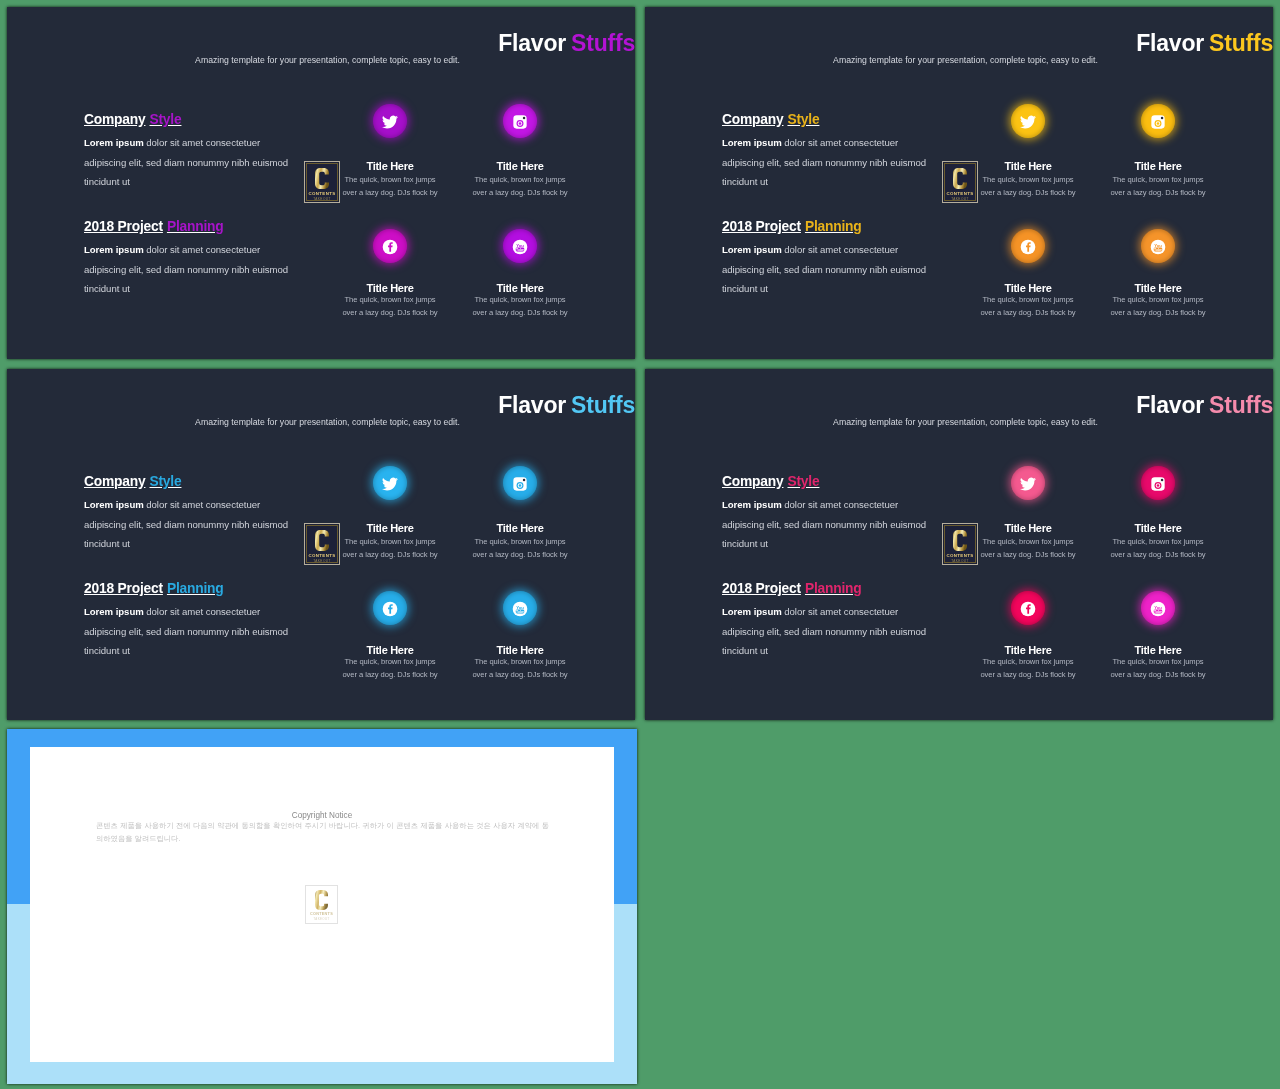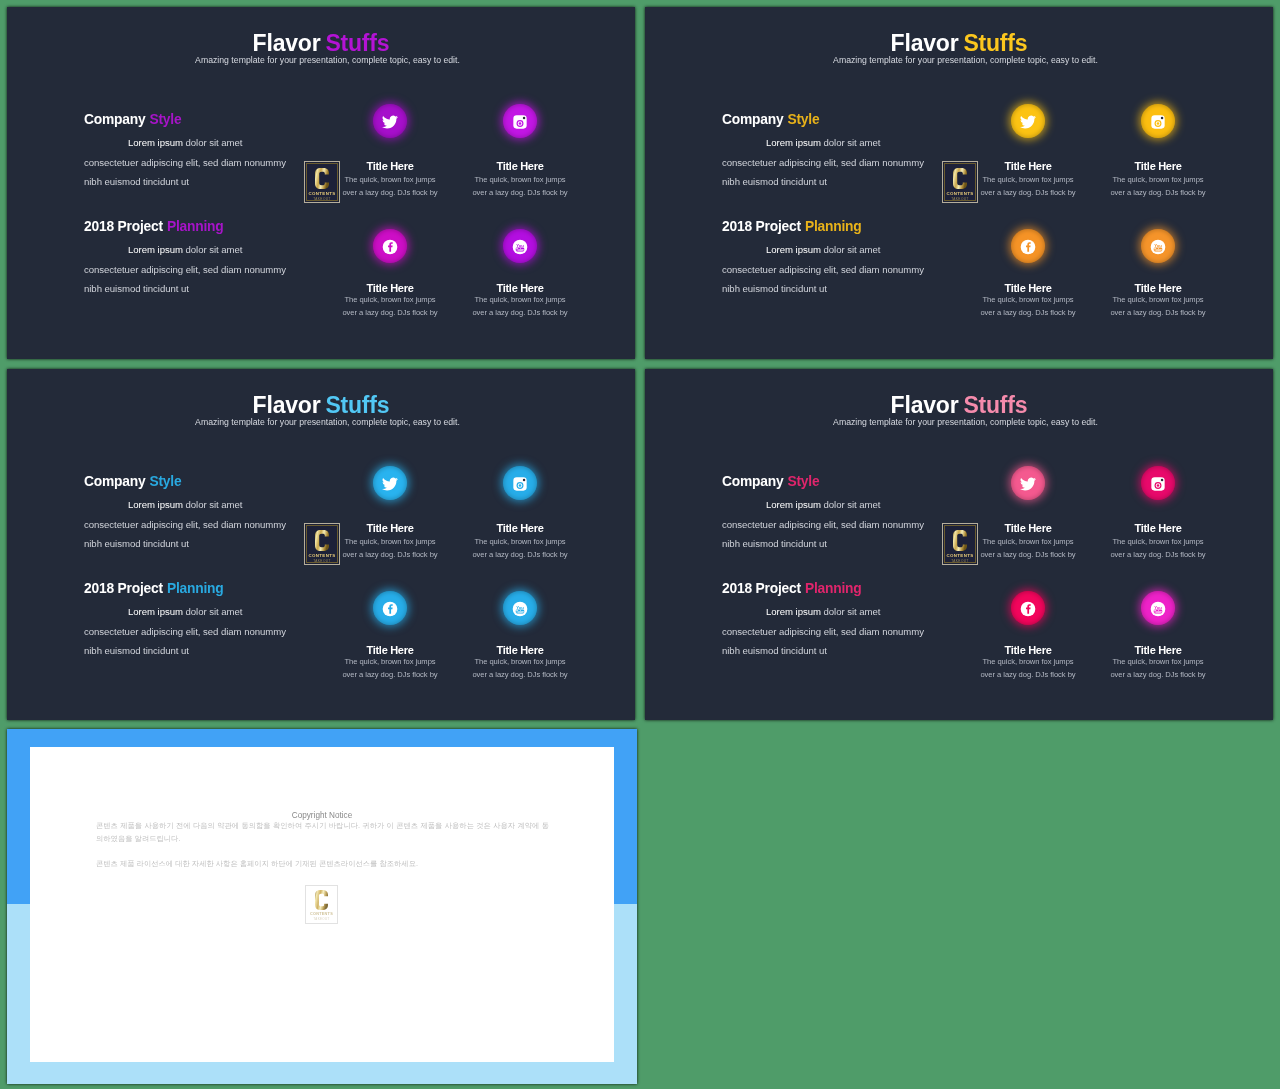--- a/index.html
+++ b/index.html
@@ -11,35 +11,35 @@
 
   
   .slide{position:absolute;background:#232a39;overflow:hidden;box-shadow:0 0 3px 0px rgba(0,0,0,0.85);}
   .s1{left:7px;  top:7px;   width:628px;height:352px;}
   .s2{left:645px;top:7px;   width:628px;height:352px;}
   .s3{left:7px;  top:369px; width:628px;height:351px;}
   .s4{left:645px;top:369px; width:628px;height:351px;}
   .s5{left:7px;  top:729px; width:630px;height:355px;overflow:hidden;}
 
   
-  .title{position:absolute;left:0;right:0;top:25px;text-align:center;
+  .title{position:absolute;left:0;right:0;top:25px;text-align:right;
          font-size:23px;font-weight:bold;letter-spacing:-0.2px;color:#ffffff;line-height:1;}
   .title .accent{margin-left:5px;}
   .subtitle{position:absolute;left:13px;right:0;top:49px;text-align:center;
             font-size:8.7px;color:#d7dae1;line-height:1;letter-spacing:0.01px;}
 
   
-  .lefthead{position:absolute;font-size:13.8px;font-weight:bold;color:#ffffff;line-height:1;letter-spacing:-0.2px;}
+  .lefthead{position:absolute;font-size:13.8px;font-weight:bold;color:#ffffff;line-height:1;letter-spacing:-0.2px;text-decoration:underline;}
   .lefthead .accent{margin-left:4px;}
   .h1{left:77px;top:106px;}
   .h2{left:77px;top:213px;}
   .para{position:absolute;left:77px;width:212px;font-size:9.6px;color:#d0d3da;line-height:19.5px;letter-spacing:-0.05px;}
   .p1{top:126px;}
   .p2{top:233px;}
-  .para b{color:#ffffff;font-weight:normal;margin-left:44px;}
+  .para b{color:#ffffff;font-weight:bold;}
 
   
   .clogo{position:absolute;width:36px;height:42px;left:297px;
          border:1px solid #b5ae9c;background:#1c2035;
          box-sizing:border-box;padding:1px;}
   .clogo .inner{width:100%;height:100%;border:1px solid #6a5c30;box-sizing:border-box;
          display:flex;flex-direction:column;align-items:center;justify-content:flex-start;
          background:#1d2138;padding-top:1px;position:relative;overflow:hidden;}
   .clogo .cletter{width:14px;height:21px;margin-top:3px;}
   .clogo .cletter svg{width:14px;height:21px;display:block;}
@@ -424,21 +424,20 @@
           <div>The quick, brown fox jumps</div>
           <div>over a lazy dog. DJs flock by</div>
         </div>
       </div>
     </div>
     <div class="slide s5">
       <div class="card">
         <div class="csub">Copyright Notice</div>
         <div class="cbody">
           <p><b></b><span>콘텐츠 제품을 사용하기 전에 다음의 약관에 동의함을 확인하여 주시기 바랍니다. 귀하가 이 콘텐츠 제품을 사용하는 것은 사용자 계약에 동의하였음을 알려드립니다.</span></p>
-          <p><b></b><span>콘텐츠 제품 라이선스에 대한 자세한 사항은 홈페이지 하단에 기재된 콘텐츠라이선스를 참조하세요.</span></p>
         </div>
         <div class="watermark">
           <div class="wc">
             <svg viewBox="0 0 28 44" preserveAspectRatio="none">
               <defs>
                 <linearGradient id="goldg" x1="0" y1="0" x2="1" y2="0.3">
                   <stop offset="0" stop-color="#8a6c22"></stop>
                   <stop offset="0.18" stop-color="#f3e6a7"></stop>
                   <stop offset="0.42" stop-color="#c8a54a"></stop>
                   <stop offset="0.62" stop-color="#f6edb6"></stop>

